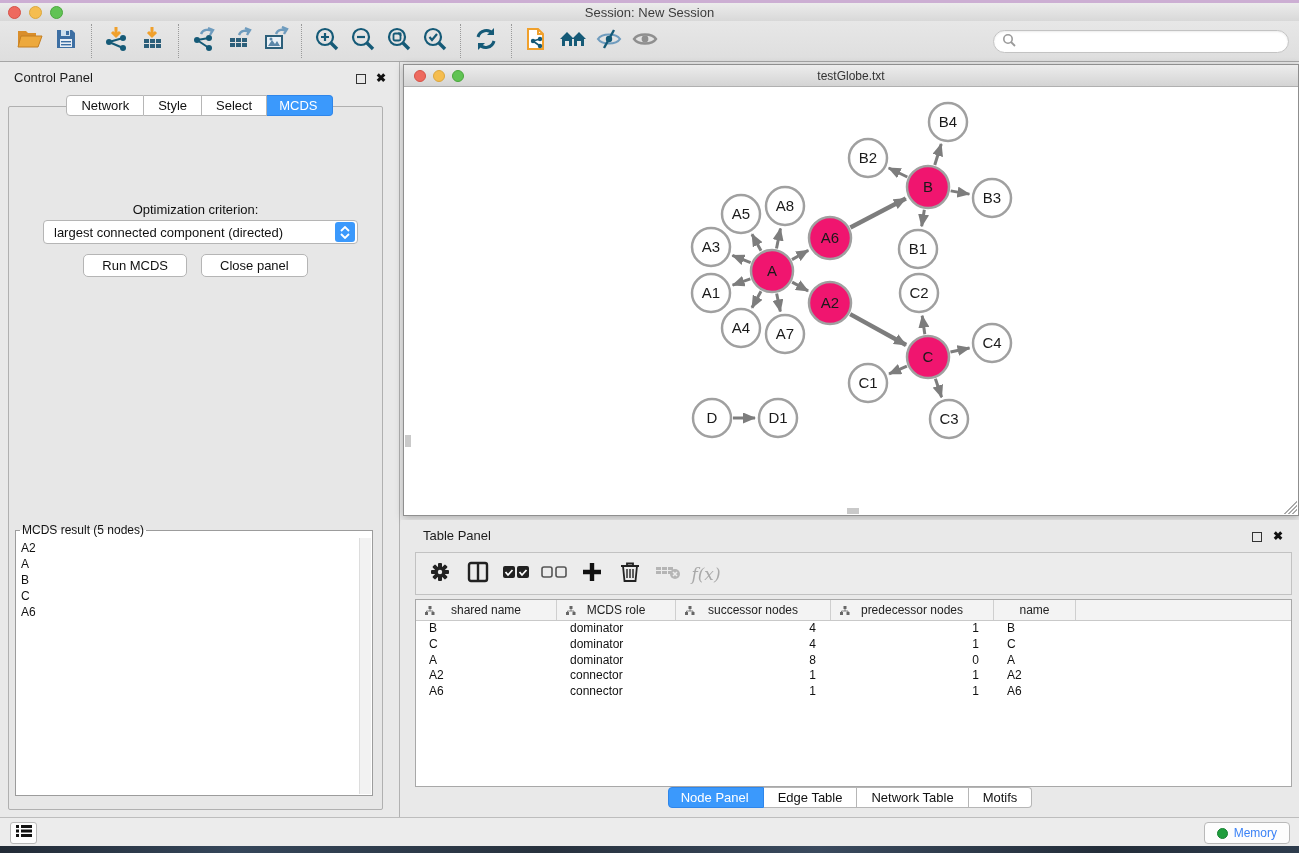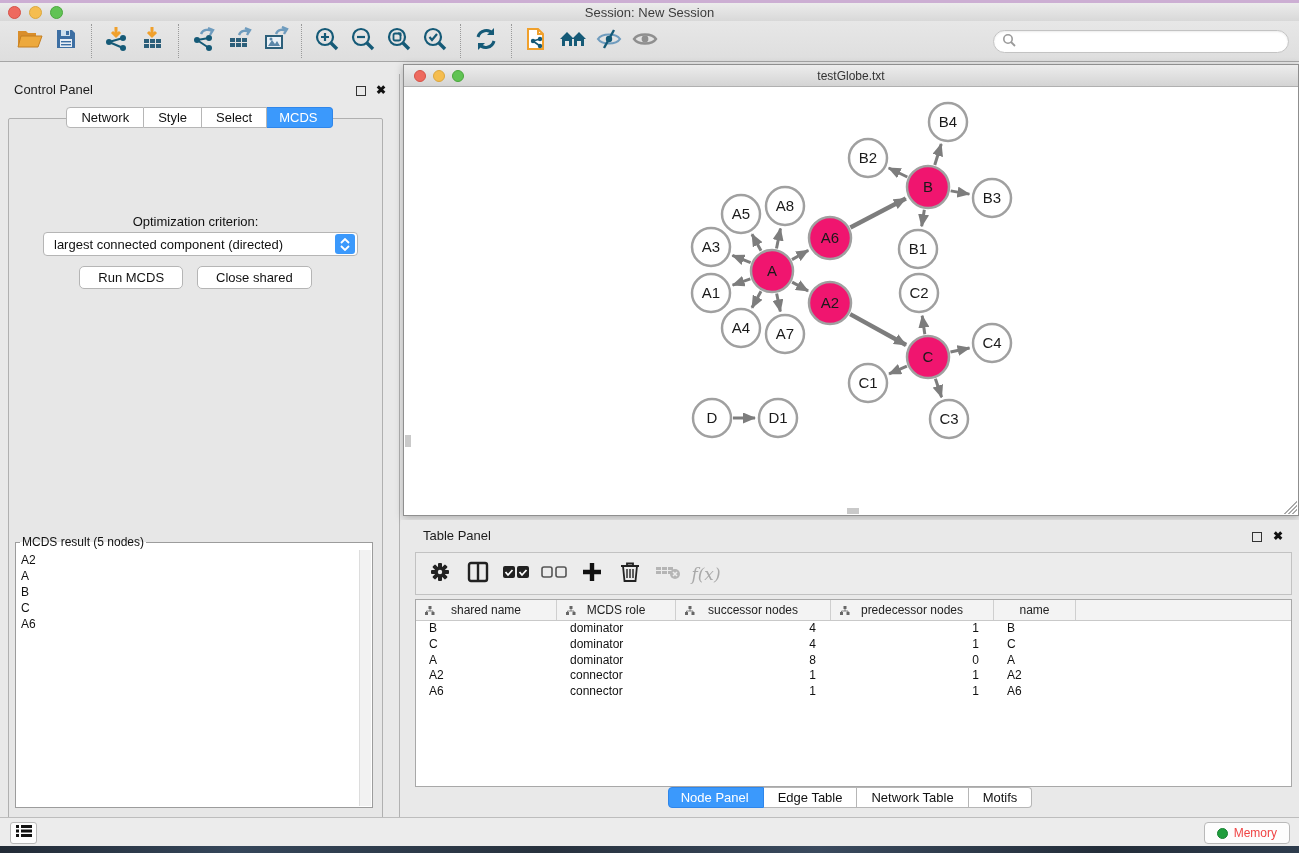--- a/index.html
+++ b/index.html
@@ -29,21 +29,21 @@
   .tb-search { position:absolute; right:10px; top:9px; width:296px; height:23px;
     background:#fff; border:1px solid #c3c3c3; border-radius:12px;
     display:flex; align-items:center; padding-left:8px; box-shadow:inset 0 1px 2px rgba(0,0,0,.08); }
   .tb-search input { border:none; outline:none; flex:1; font-size:12px; background:transparent;
     font-family:"Liberation Sans",sans-serif; margin-left:4px; }
 
   
   .workspace { position:absolute; top:62px; left:0; width:100%; height:755px; }
 
   
-  .control-panel { position:absolute; left:0; top:12px; width:400px; height:755px;
+  .control-panel { position:absolute; left:0; top:0; width:400px; height:755px;
     background:#e9e9e9; border-right:1px solid #b2b2b2; }
   .cp-header { position:absolute; top:8px; left:14px; font-size:13px; color:#1c1c1c; }
   .panel-float { position:absolute; width:10px; height:10px; border:1.5px solid #333; top:12px; }
   .panel-close { position:absolute; top:9px; font-size:12px; font-weight:bold; color:#111; cursor:default; }
   .cp-float { right:33px; } .cp-close { right:13px; }
   .cp-pane { position:absolute; left:8px; right:16px; top:44px; bottom:7px;
     border:1px solid #b0b0b0; border-radius:2px; background:#e7e7e7; }
   .cp-tabs { position:absolute; top:33px; left:0; width:100%; display:flex; justify-content:center; z-index:2; }
   .seg-tab { height:21px; padding:0 14px; background:#fff; border:1px solid #b6b6b6; border-left:none;
     font-size:13px; color:#111; display:flex; align-items:center; }
@@ -108,21 +108,21 @@
 
   .tp-tabs { position:absolute; bottom:9px; left:0; width:100%; display:flex; justify-content:center; }
 
   
   .statusbar { position:absolute; left:0; top:817px; width:100%; height:29px; background:#ececec;
     border-top:1px solid #bdbdbd; }
   .sb-listbtn { position:absolute; left:10px; top:4px; width:27px; height:22px; background:#fdfdfd;
     border:1px solid #b9b9b9; border-radius:3px; display:flex; align-items:center; justify-content:center; }
   .sb-memory { position:absolute; right:9px; top:4px; height:22px; background:#fdfdfd;
     border:1px solid #b9b9b9; border-radius:4px; display:flex; align-items:center; gap:6px;
-    padding:0 12px; font-size:12px; color:#ef4444; }
+    padding:0 12px; font-size:12px; color:#3b82f6; }
   .mem-dot { width:11px; height:11px; border-radius:50%; background:#1f9e3d; border:1px solid #178232; }
   .desktop-strip { position:absolute; left:0; top:846px; width:100%; height:7px;
     background:linear-gradient(90deg,#222b36,#35465a 18%,#27313d 42%,#3a4a5e 63%,#232d39 85%,#2e3c4d); }
 </style>
 </head>
 <body>
 
 <div class="app">
 
   <div class="mac-accent"></div>
@@ -300,21 +300,21 @@
             <svg width="10" height="6" viewBox="0 0 10 6">
                 <path d="M1 5l4-4 4 4" stroke="#fff" stroke-width="1.8" fill="none"></path>
               </svg>
             <svg width="10" height="6" viewBox="0 0 10 6">
                 <path d="M1 1l4 4 4-4" stroke="#fff" stroke-width="1.8" fill="none"></path>
               </svg>
           </div>
         </div>
         <div class="cp-buttons">
           <div class="std-btn">Run MCDS</div>
-          <div class="std-btn">Close shared</div>
+          <div class="std-btn">Close panel</div>
         </div>
         <fieldset class="mcds-result">
           <legend>MCDS result (5 nodes)</legend>
           <div class="mcds-list">
               <div>A2</div>
               <div>A</div>
               <div>B</div>
               <div>C</div>
               <div>A6</div>
             </div>

